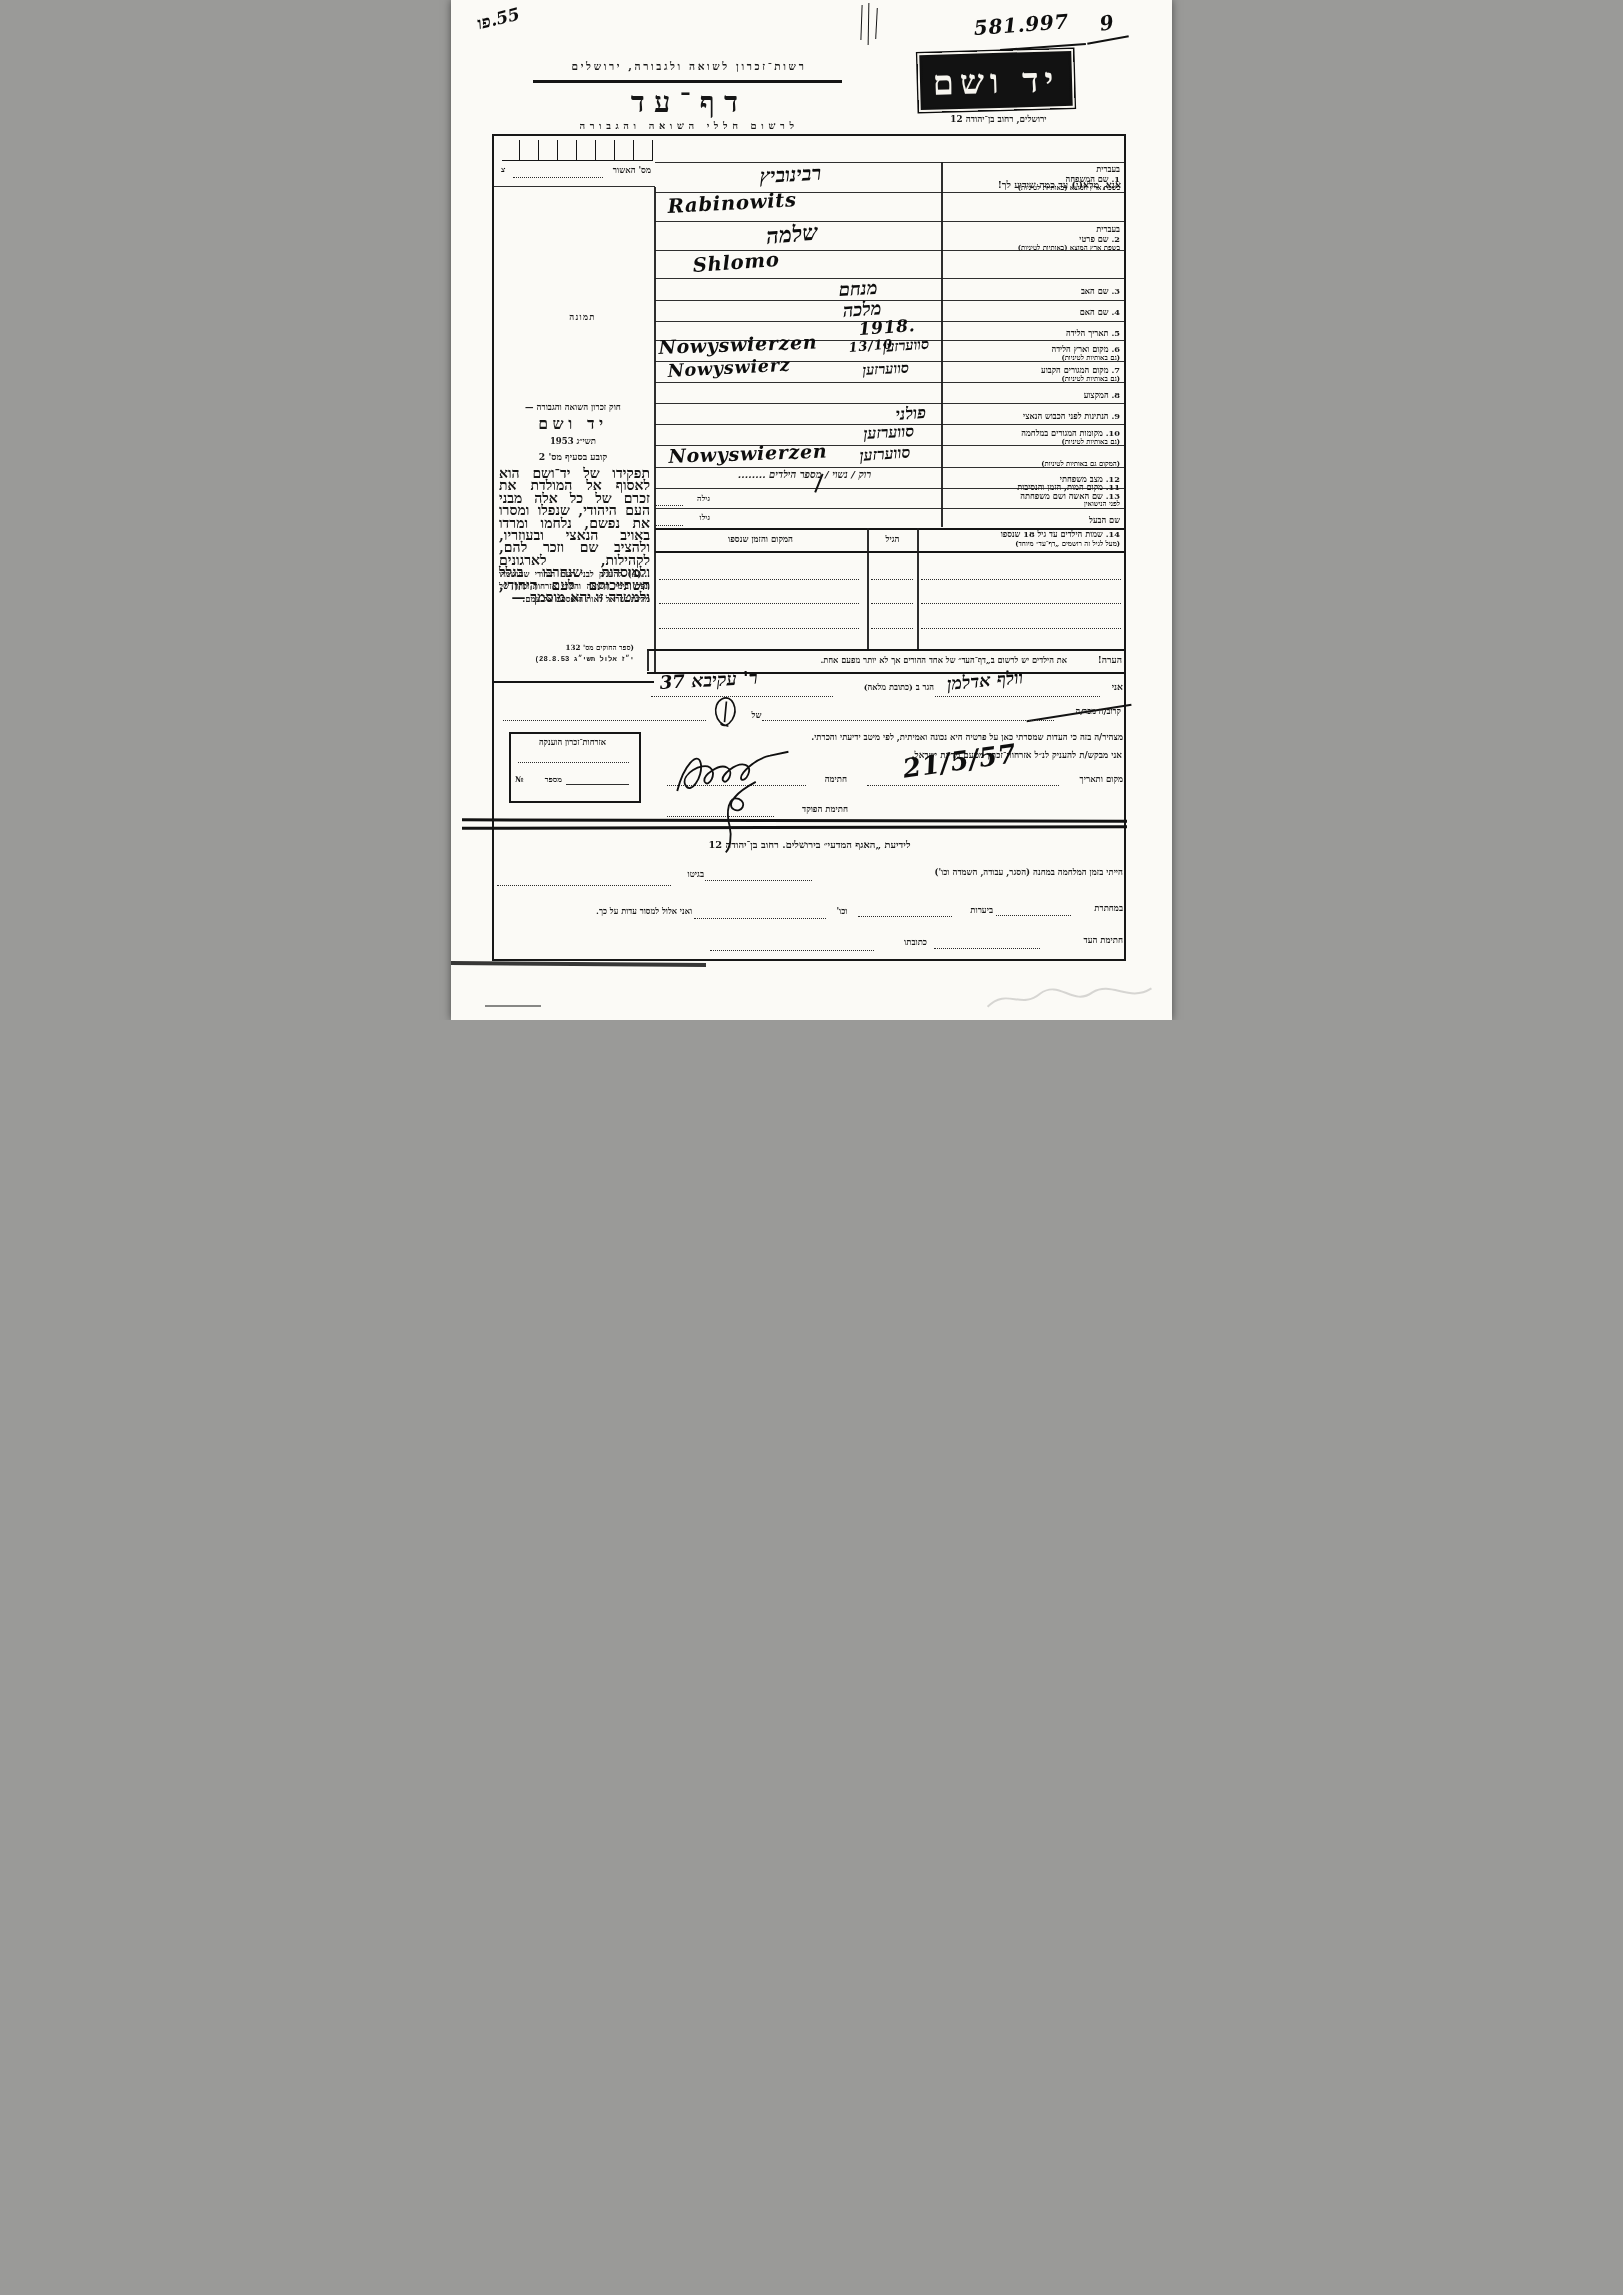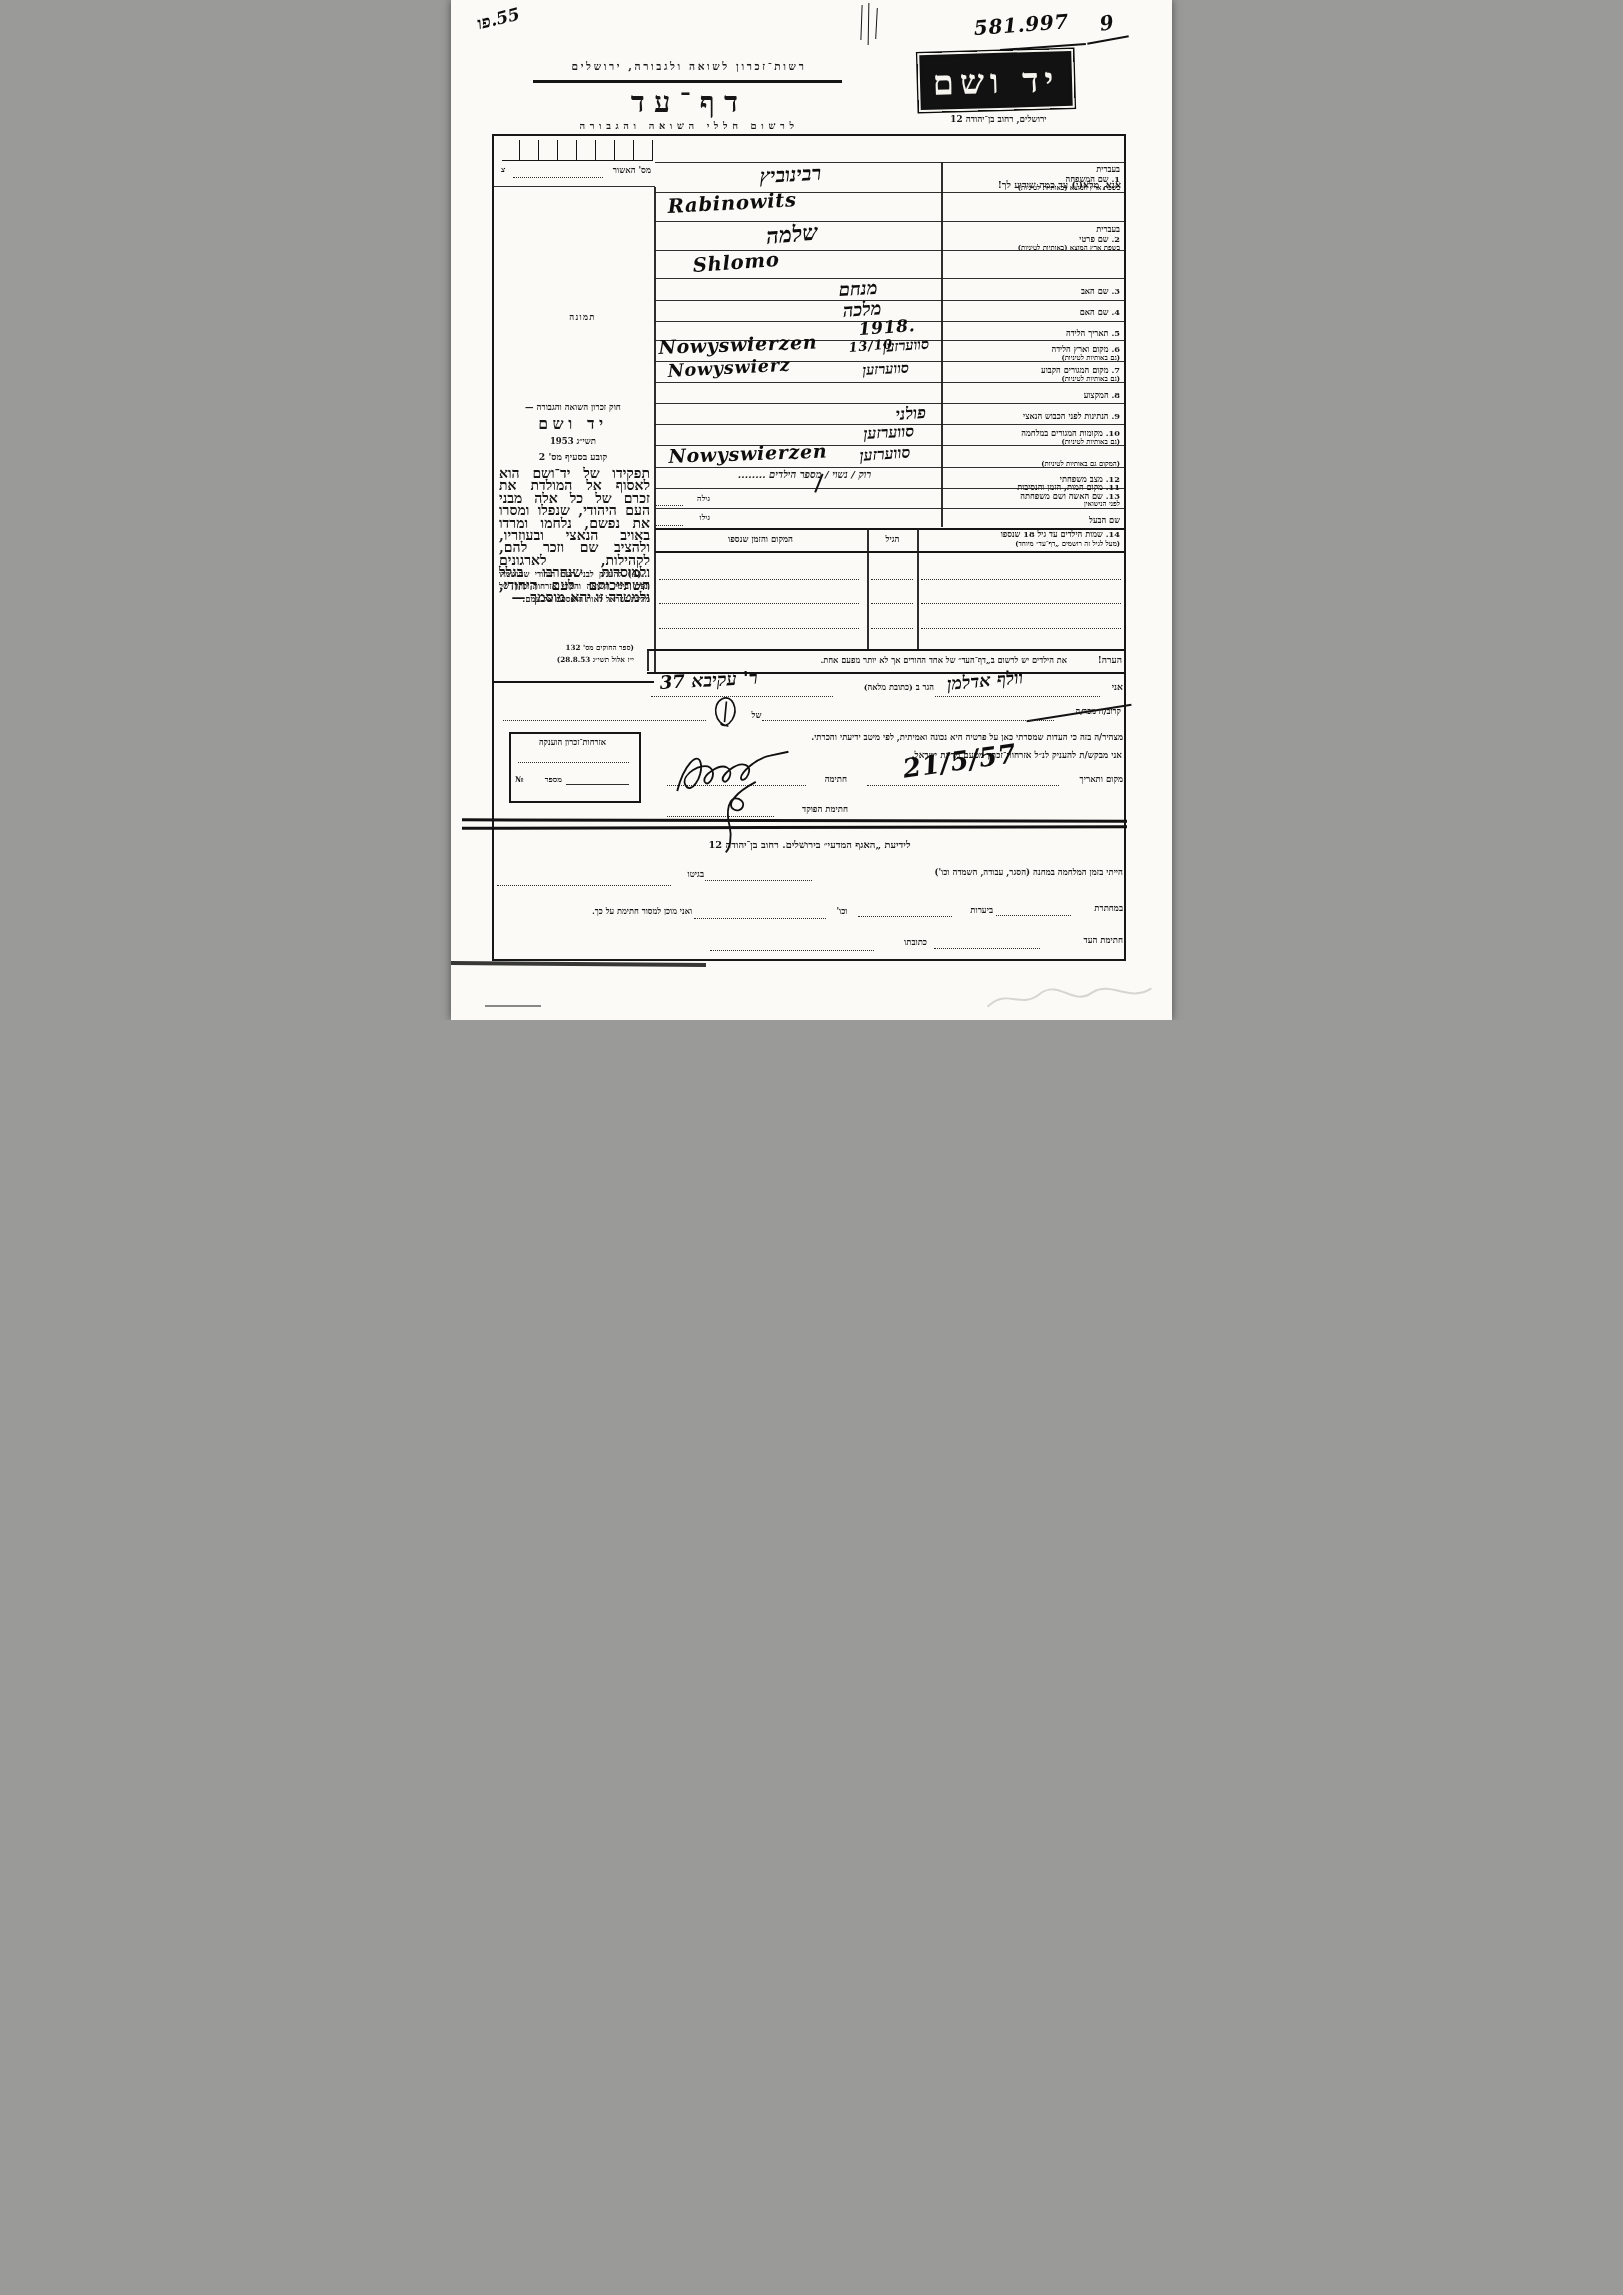--- a/index.html
+++ b/index.html
@@ -155,21 +155,21 @@
   <div class="abs rtl lbl" style="left:208px;top:656px;width:408px;font-size:8.2px;">את הילדים יש לרשום ב„דף־העד״ של אחד ההורים אך לא יותר מפעם אחת.</div>
   <div class="abs hv" style="left:196px;top:672px;width:477px;"></div>
 
   <div class="abs rtl ctr lbl" style="left:43px;top:402px;width:158px;font-size:8.5px;">חוק זכרון השואה והגבורה —</div>
   <div class="abs rtl ctr" style="left:43px;top:414px;width:158px;font-weight:900;font-size:15.7px;letter-spacing:4.6px;">יד ושם</div>
   <div class="abs rtl ctr lbl" style="left:43px;top:436px;width:158px;font-size:8.5px;">תשי״ג 1953</div>
   <div class="abs rtl ctr lbl" style="left:43px;top:452px;width:158px;font-size:9.2px;">קובע בסעיף מס' 2</div>
   <div class="abs rtl" style="left:48px;top:467px;width:151px;font-weight:700;font-size:14px;line-height:12.4px;text-align:justify;">תפקידו של יד־ושם הוא לאסוף אל המולדת את זכרם של כל אלה מבני העם היהודי, שנפלו ומסרו את נפשם, נלחמו ומרדו באויב הנאצי ובעוזריו, ולהציב שם וזכר להם, לקהילות, לארגונים ולמוסדות שנחרבו בגלל השתייכותם לעם היהודי, ולמטרה זו יהא מוסמך —</div>
   <div class="abs rtl" style="left:48px;top:568px;width:151px;font-weight:700;font-size:8.5px;line-height:12.4px;text-align:justify;">…(4) להעניק לבני העם היהודי שהושמדו ונפלו בימי השואה והמרי אזרחות־זכרון של מדינת ישראל לאות היאספם אל עמם.</div>
   <div class="abs rtl" style="left:52px;top:643px;width:131px;font-weight:700;font-size:7.2px;">(ספר החוקים מס' 132</div>
-  <div class="abs rtl" style="left:52px;top:655px;width:131px;font-weight:700;font-size:7.2px;">י״ז אלול תשי״ג 28.8.53)</div>
+  <div class="abs rtl" style="left:52px;top:655px;width:131px;font-weight:700;font-size:7.2px;font-family:Liberation Mono, monospace;">י״ז אלול תשי״ג 28.8.53)</div>
   <div class="abs hv" style="left:41px;top:681px;width:162px;"></div>
 
   <div class="abs rtl lbl" style="left:651px;top:682px;width:21px;font-size:9.2px;">אני</div>
   <div class="abs hw" style="left:495px;top:673px;font-size:17.7px;transform:rotate(-5deg);">וולף אדלמן</div>
   <div class="abs dot" style="left:484px;top:696px;width:165px;"></div>
   <div class="abs rtl lbl" style="left:385px;top:683px;width:98px;font-size:8.2px;">הגר ב (כתובת מלאה)</div>
   <div class="abs hw" style="left:208px;top:672px;font-size:18.3px;transform:rotate(-3deg);">ר' עקיבא 37</div>
   <div class="abs dot" style="left:200px;top:696px;width:182px;"></div>
 
   <div class="abs rtl lbl" style="left:605px;top:707px;width:65px;font-size:8.2px;">קרוב/ה מכר/ה</div>
@@ -214,21 +214,21 @@
   <div class="abs dot" style="left:254px;top:880px;width:107px;"></div>
   <div class="abs rtl lbl" style="left:223px;top:869px;width:30px;font-size:8.5px;">בגיטו</div>
   <div class="abs dot" style="left:46px;top:885px;width:174px;"></div>
 
   <div class="abs rtl lbl" style="left:622px;top:903px;width:50px;font-size:8.5px;">במחתרת</div>
   <div class="abs dot" style="left:545px;top:915px;width:75px;"></div>
   <div class="abs rtl lbl" style="left:504px;top:905px;width:38px;font-size:8.5px;">ביערות</div>
   <div class="abs dot" style="left:407px;top:916px;width:94px;"></div>
   <div class="abs rtl lbl" style="left:378px;top:906px;width:26px;font-size:8.5px;text-align:center;">וכו'</div>
   <div class="abs dot" style="left:243px;top:918px;width:132px;"></div>
-  <div class="abs rtl lbl" style="left:46px;top:907px;width:195px;font-size:8.2px;">ואני מוכן למסור חתימת על כך.</div>
+  <div class="abs rtl lbl" style="left:46px;top:907px;width:195px;font-size:8.2px;">ואני אלול למסור עדות על כך.</div>
 
   <div class="abs rtl lbl" style="left:592px;top:935px;width:80px;font-size:8.5px;">חתימת העד</div>
   <div class="abs dot" style="left:483px;top:948px;width:106px;"></div>
   <div class="abs rtl lbl" style="left:425px;top:937px;width:51px;font-size:8.5px;">כתובתו</div>
   <div class="abs dot" style="left:259px;top:950px;width:164px;"></div>
 
   <div class="abs" style="left:0px;top:962px;width:255px;height:3.9px;background:#141414;transform:rotate(.4deg);opacity:.85;"></div>
   <svg class="abs" style="left:530px;top:974px;opacity:.22;" width="177" height="42" viewBox="0 0 270 64">
     <path d="M10,50 C40,20 60,55 90,30 C120,8 140,50 170,28 C200,10 225,44 260,22" stroke="#555" stroke-width="3" fill="none"></path>
   </svg>

